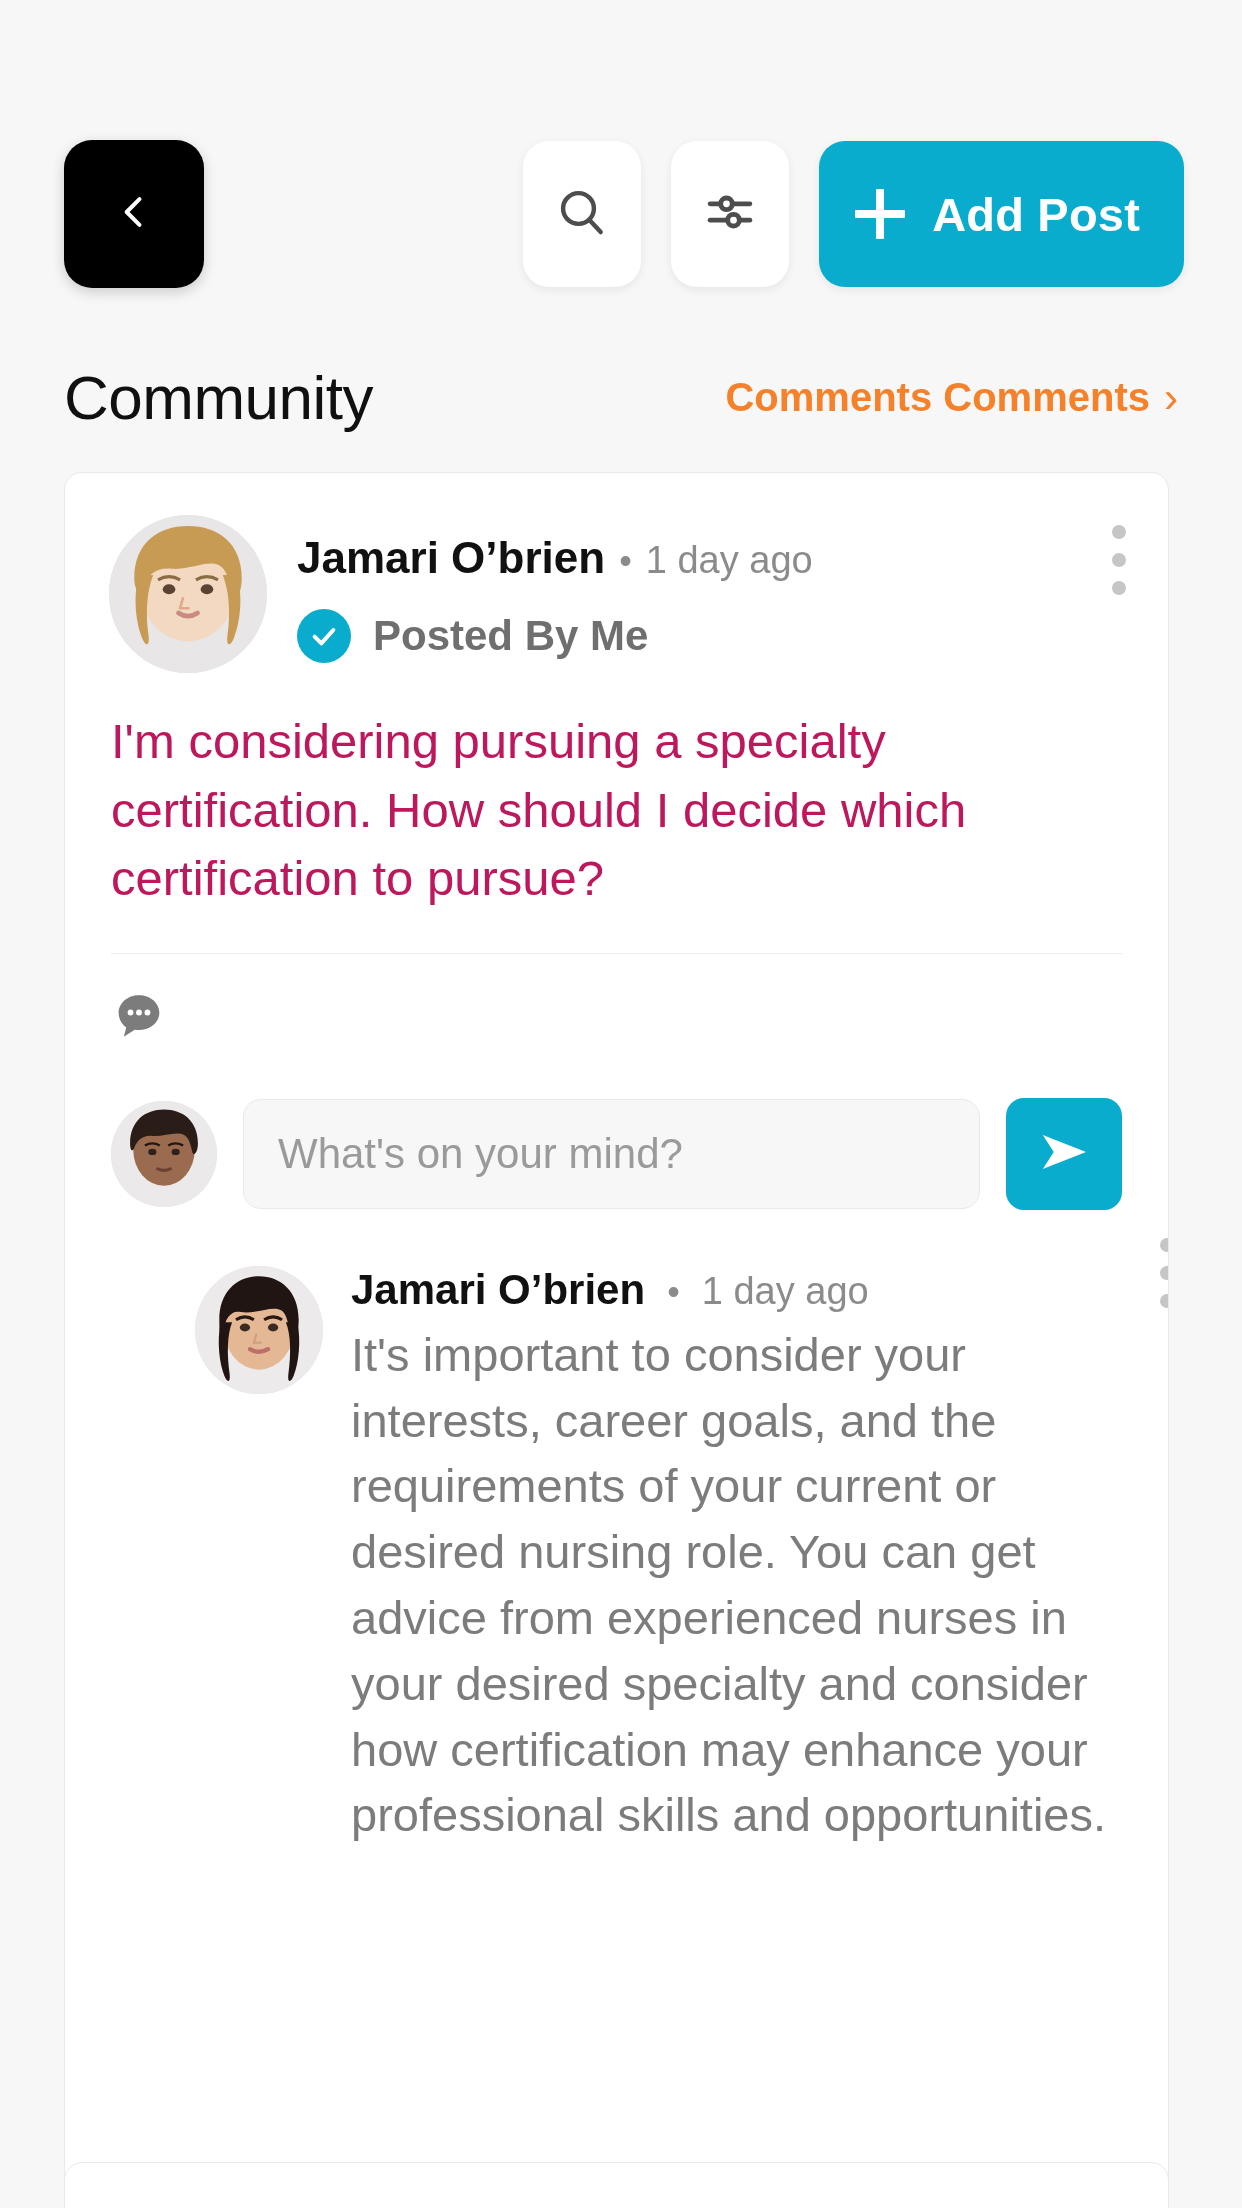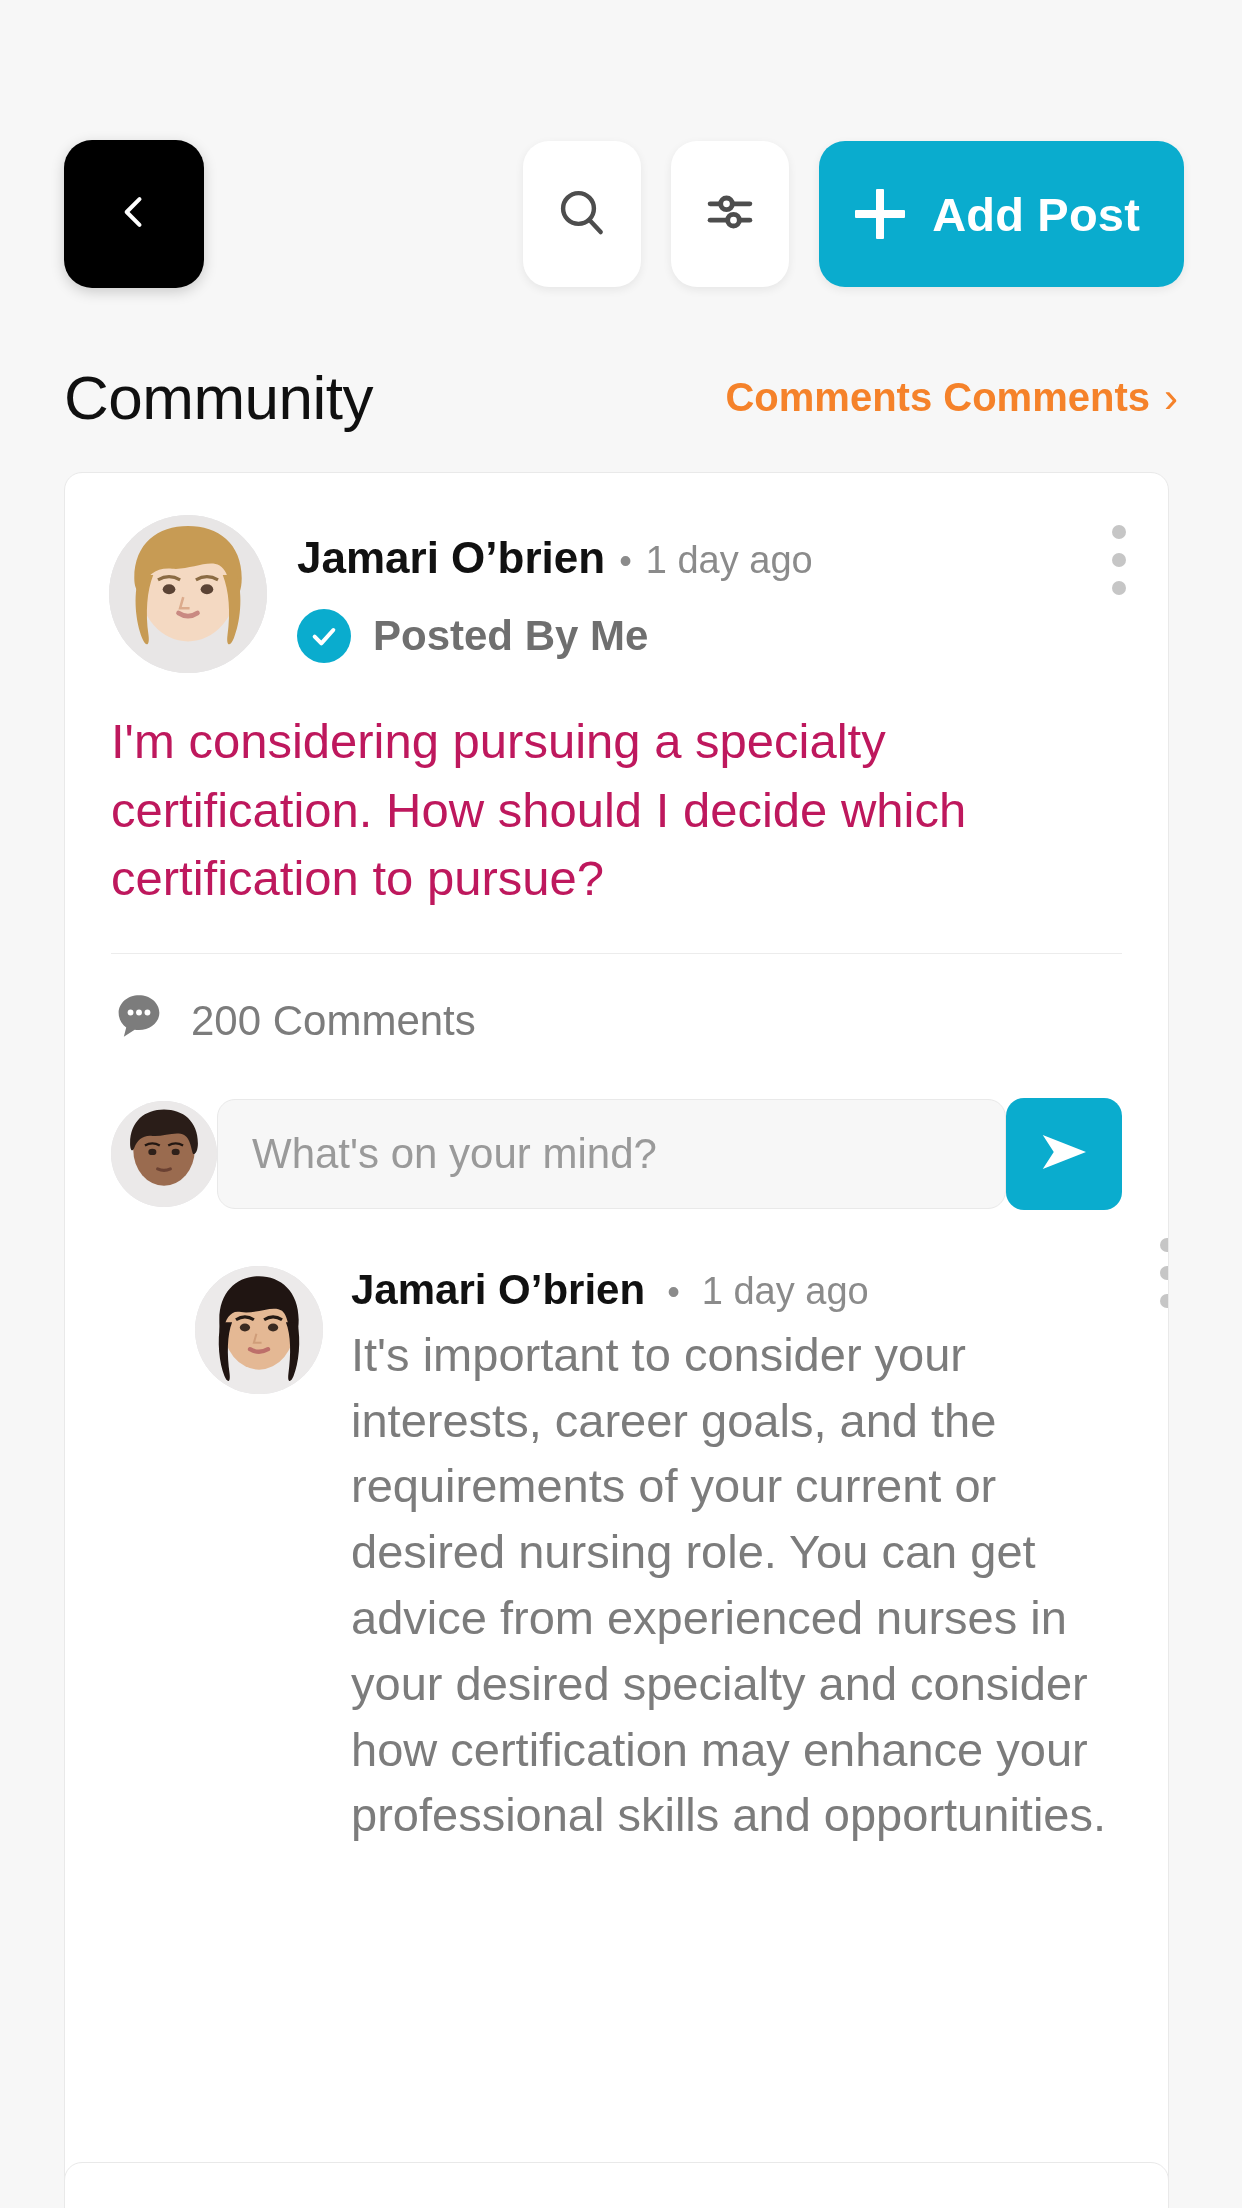--- a/index.html
+++ b/index.html
@@ -118,21 +118,21 @@
   }
 
   .divider { height:1px; background:#ececec; margin:40px 46px 0 46px; }
 
   .stats { display:flex; align-items:center; padding:36px 0 0 48px; gap:96px; }
   .stat { display:flex; align-items:center; gap:26px; cursor:pointer; }
   .stat svg { width:52px; height:52px; flex:none; }
   .stat span { font-size:42px; color:#7c7c7c; }
 
   
-  .composer { display:flex; align-items:center; padding:46px 46px 0 46px; }
+  .composer { display:flex; align-items:center; padding:46px 46px 0 46px; gap:26px; }
   .composer .avatar { width:106px; height:106px; }
   .composer-input {
     flex:1; height:110px;
     background:#f7f7f7; border:1px solid #e9e9e9; border-radius:18px;
     display:flex; align-items:center; padding:0 34px;
     cursor:text;
   }
   .composer-input span { font-size:42px; color:#9a9a9a; }
   .send-btn {
     width:116px; height:112px; border-radius:18px;
@@ -260,21 +260,20 @@
     <div class="stats">
       <div class="stat">
         <span>
           <svg viewBox="0 0 24 24" fill="#7c7c7c">
             <path d="M12 2.4c5.2 0 9.4 3.6 9.4 8.1 0 4.4-4.2 8-9.4 8-.7 0-1.4-.1-2-.2L5 21.6l1.1-4.3C4 15.8 2.6 13.3 2.6 10.5c0-4.5 4.2-8.1 9.4-8.1z"></path>
             <circle cx="8.1" cy="10.4" r="1.35" fill="#ffffff"></circle>
             <circle cx="12" cy="10.4" r="1.35" fill="#ffffff"></circle>
             <circle cx="15.9" cy="10.4" r="1.35" fill="#ffffff"></circle>
           </svg>
         </span>
-        <span>200 Comments</span>
       </div>
     </div>
 
     <div class="composer">
       <div class="avatar">
         <svg viewBox="0 0 100 100">
           <rect width="100" height="100" fill="#ebe9e9"></rect>
           <ellipse cx="50" cy="46" rx="29" ry="34" fill="#9a6b4f"></ellipse>
           <path d="M18 40c0-21 14-32 32-32s32 11 32 32c0 6-2 10-4 10-2 0-2-14-9-18-8-4-20 2-30 1-9-1-14 4-17 11-2 5-4 2-4-4z" fill="#2a1d18"></path>
           <ellipse cx="39" cy="48" rx="3.8" ry="3" fill="#2e201a"></ellipse>

